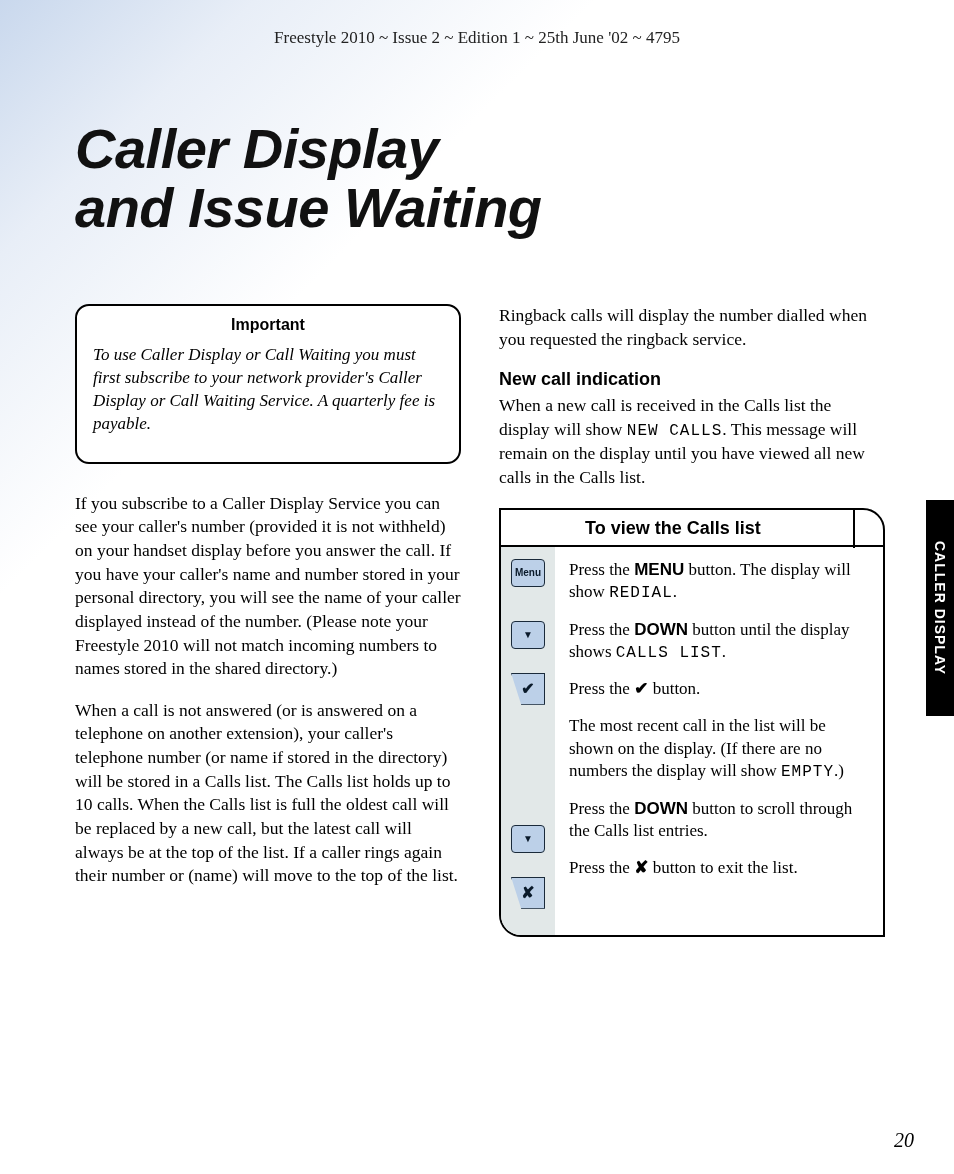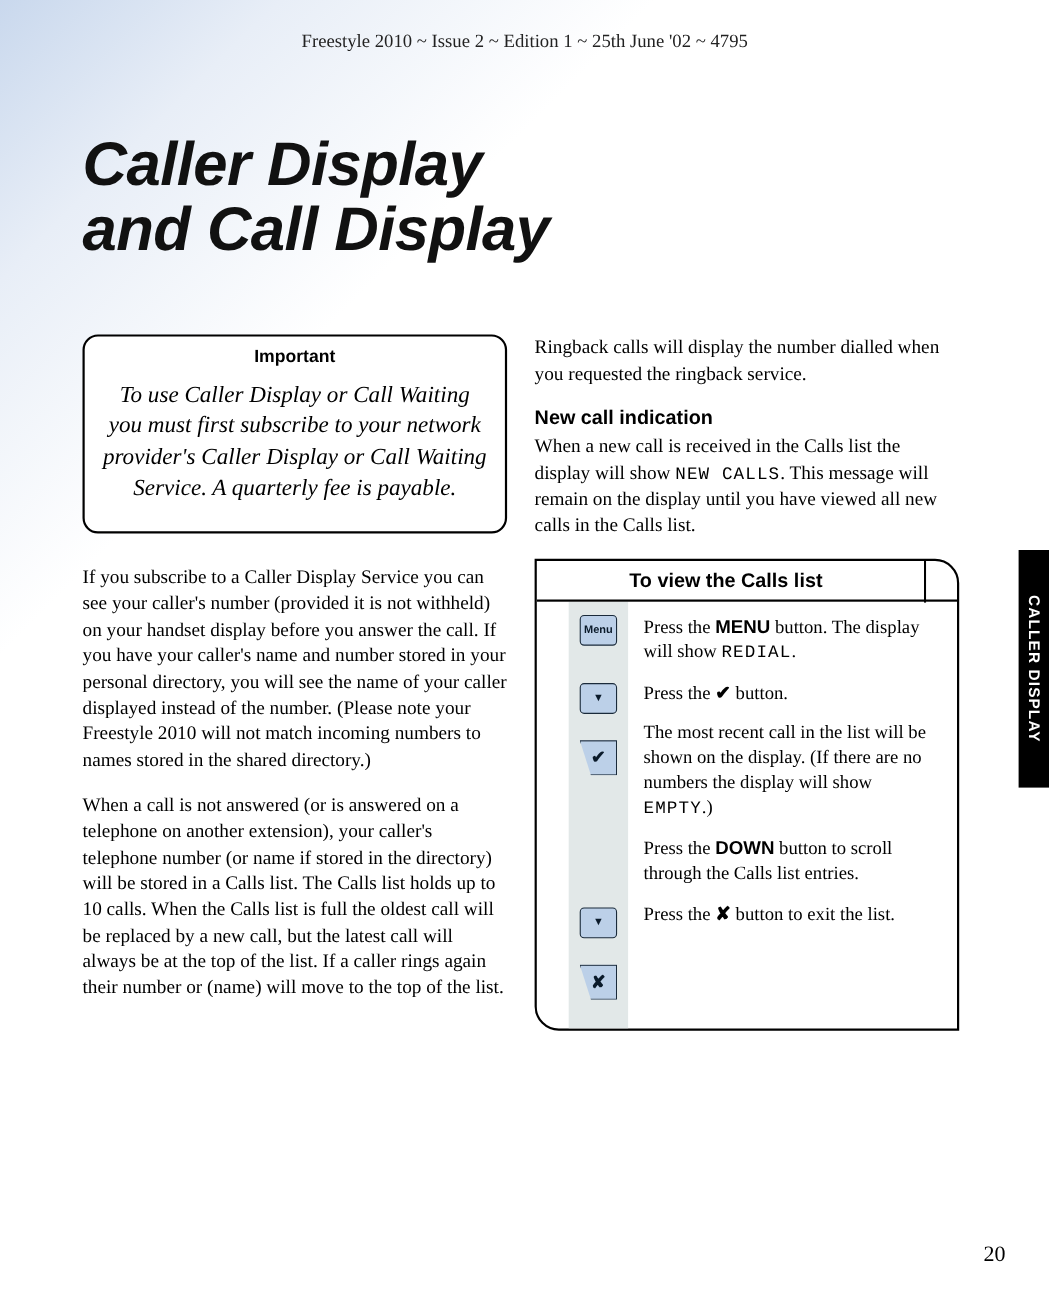--- a/index.html
+++ b/index.html
@@ -40,45 +40,44 @@
     line-height: 1.05;
     letter-spacing: -0.5px;
     color: #111;
   }
   .columns {
     position: absolute;
     top: 304px;
     left: 75px;
     width: 810px;
     display: flex;
-    gap: 25px;
+    gap: 38px;
   }
   .col {
     width: 386px;
   }
   .important-box {
     border: 2.5px solid #000;
     border-radius: 14px;
     padding: 0 16px 14px 16px;
     margin-bottom: 28px;
     background: #fff;
   }
   .important-box .label {
     text-align: center;
     font-family: 'Trebuchet MS', Arial, sans-serif;
     font-weight: bold;
     font-size: 16px;
     padding: 10px 0 10px 0;
   }
   .important-box p {
     font-style: italic;
-    font-size: 21px;
+    font-size: 17px;
     line-height: 1.35;
     margin: 0 0 12px 0;
-    text-align: center;
   }
   .important-box .phone {
     font-family: 'Trebuchet MS', Arial, sans-serif;
     font-weight: bold;
     font-style: normal;
   }
   .section-head {
     background: #d7e0f1;
     font-family: 'Trebuchet MS', Arial, sans-serif;
     font-weight: bold;
@@ -128,21 +127,20 @@
     position: absolute;
     right: -2px;
     top: -2px;
     width: 30px;
     height: 40px;
     border-left: 2.5px solid #000;
     border-top-right-radius: 20px;
   }
   .proc-body {
     display: flex;
-    margin-left: 29px;
   }
   .proc-icons {
     width: 46px;
     background: #e2e8e8;
     padding: 12px 4px 18px 4px;
     display: flex;
     flex-direction: column;
     align-items: center;
   }
   .proc-steps {
@@ -196,34 +194,35 @@
     writing-mode: vertical-rl;
     text-orientation: mixed;
     display: flex;
     align-items: center;
     justify-content: center;
   }
   .page-num {
     position: absolute;
     bottom: 22px;
     right: 40px;
+    font-style: italic;
     font-size: 20px;
     font-family: Georgia, serif;
   }
   .inline-icon { font-family: Arial, sans-serif; font-weight: bold; }
 </style>
 </head>
 <body>
 
 <div class="page">
   <div class="header-line">Freestyle 2010 ~ Issue 2 ~ Edition 1 ~ 25th June '02 ~ 4795</div>
 
   <div class="page-title">
     <span>Caller Display</span><br>
-    <span>and Call Display</span>
+    <span>and Issue Waiting</span>
   </div>
 
   <div class="columns">
 
     <div class="col">
       <div class="important-box">
         <div class="label">Important</div>
         <p>To use Caller Display or Call Waiting you must first subscribe to your network provider's Caller Display or Call Waiting Service. A quarterly fee is payable.</p>
       </div>
 
@@ -253,20 +252,23 @@
             <div class="spacer60"></div>
             <div class="key triangle">▼</div>
             <div class="spacer16"></div>
             <div class="key slant">✘</div>
           </div>
           <div class="proc-steps">
             <p>
               <span>Press the </span><span class="boldword">MENU</span><span> button.   The display will show </span><span class="lcd">REDIAL</span><span>.</span>
             </p>
             <p>
+              <span>Press the </span><span class="boldword">DOWN</span><span> button until the display shows </span><span class="lcd">CALLS LIST</span><span>.</span>
+            </p>
+            <p>
               <span>Press the </span><span class="inline-icon">✔</span><span> button.</span>
             </p>
             <p>
               <span>The most recent call in the list will be shown on the display. (If there are no numbers the display will show </span><span class="lcd">EMPTY</span><span>.)</span>
             </p>
             <p>
               <span>Press the </span><span class="boldword">DOWN</span><span> button to scroll through the Calls list entries.</span>
             </p>
             <p style="margin-bottom:0">
               <span>Press the </span><span class="inline-icon">✘</span><span> button to exit the list.</span>

